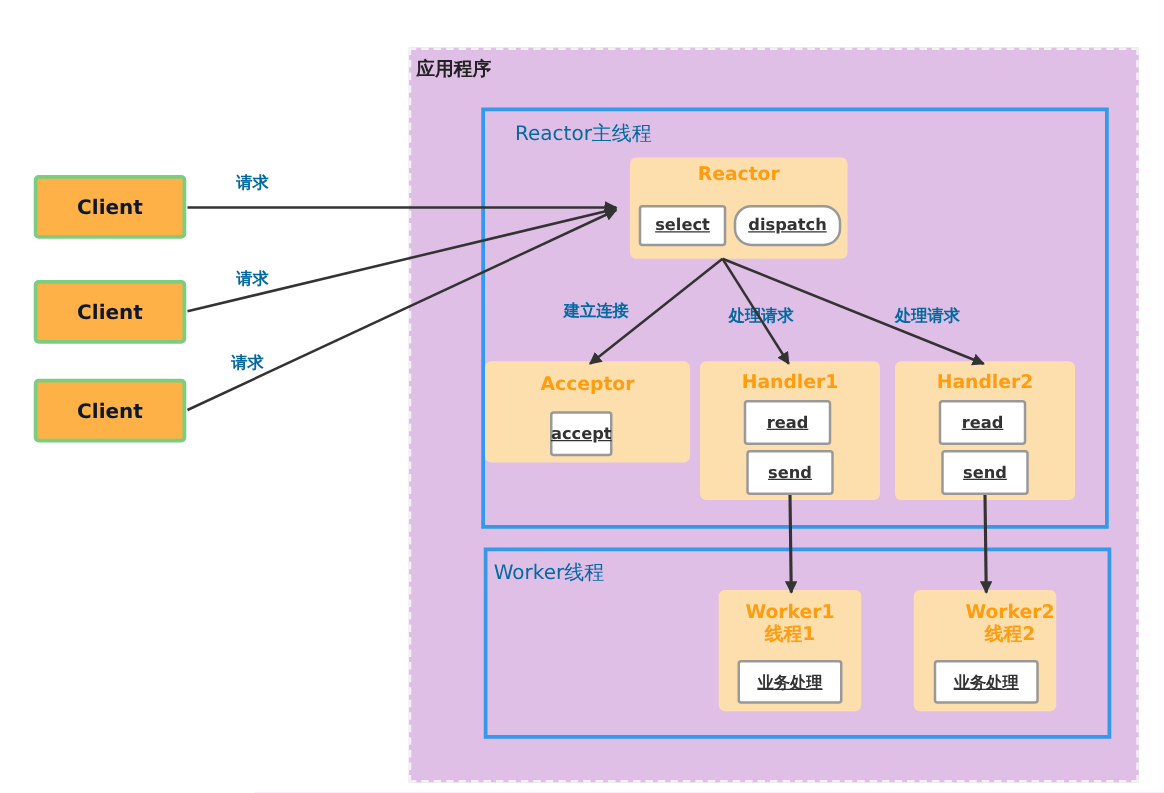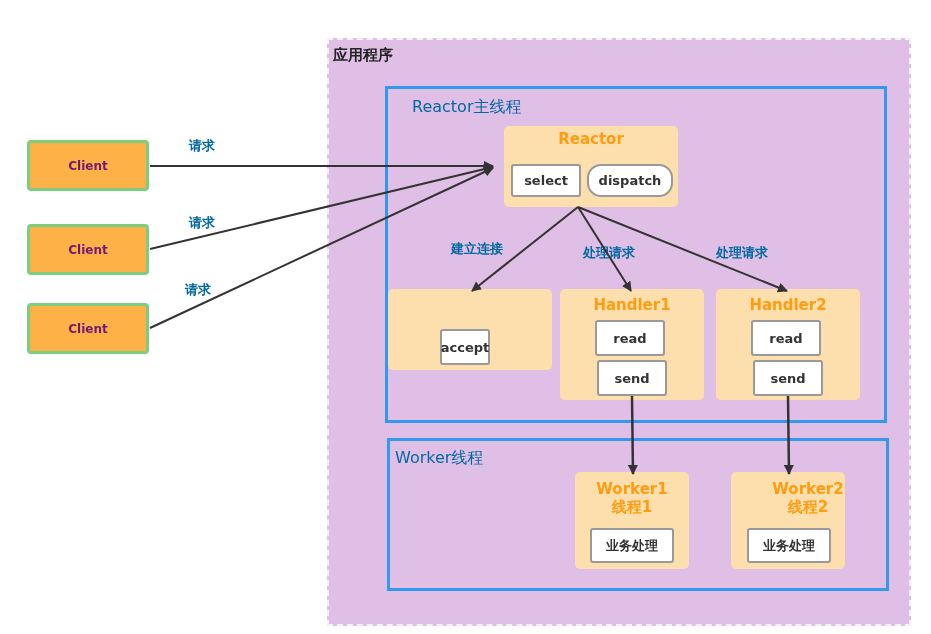--- a/index.html
+++ b/index.html
@@ -5,25 +5,25 @@
   html, body { margin:0; padding:0; background:#ffffff; }
   body { width:931px; height:634px; position:relative; overflow:hidden;
          font-family:"DejaVu Sans", "Liberation Sans", sans-serif; }
   .abs { position:absolute; box-sizing:border-box; }
   .app { left:327px; top:38px; width:584px; height:588px; background:#e0bfe6;
          border:2px dashed #f2f2f2; }
   .app-title { left:333px; top:46px; font-size:15px; font-weight:bold; color:#222; }
   .group { border:3px solid #3399ee; }
   .group-title { font-size:16px; font-weight:normal; color:#0369a1;text-align:center; }
   .client { width:122px; height:51px; background:#fdb147; border:3px solid #7ccd7f; border-radius:4px;
-            display:flex; align-items:center; justify-content:center; font-weight:bold; font-size:12px; color:#701a75; }
+            display:flex; align-items:center; justify-content:center; font-weight:bold; font-size:16px; color:#0f172a; }
   .comp { background:#fddfae; border-radius:5px; }
   .comp-title { width:100%; text-align:center; font-weight:bold; color:#ff9c10; font-size:15px; line-height:18px; }
   .op { background:#fff; border:2px solid #999; border-radius:3px; display:flex; align-items:center;
-        justify-content:center; font-size:13px; font-weight:bold; color:#333; }
+        justify-content:center; font-size:13px; font-weight:bold; color:#333;text-decoration:underline; }
   .lbl { font-size:13px; font-weight:bold; color:#0369a1; }
   svg.wires { position:absolute; left:0; top:0; }
 </style>
 </head>
 <body>
 
 <div class="abs app"></div>
 <div class="abs app-title">应用程序</div>
 
 <div class="abs group" style="left:385px; top:86px; width:502px; height:337px;"></div>
@@ -46,20 +46,21 @@
 <div class="abs lbl" style="left:189px; top:214px;">请求</div>
 <div class="abs lbl" style="left:185px; top:281px;">请求</div>
 
 <div class="abs comp" style="left:492px; top:126px; width:174px; height:81px;margin-left:12px;">
   <div class="comp-title" style="margin-top:4px;">Reactor</div>
   <div class="abs op" style="left:7px; top:38px; width:70px; height:33px;">select</div>
   <div class="abs op" style="left:83px; top:38px; width:86px; height:33px;border-radius:14px;">dispatch</div>
 </div>
 
 <div class="abs comp" style="left:388px; top:289px; width:164px; height:81px;">
+  <div class="comp-title" style="margin-top:9px;">Acceptor</div>
   <div class="abs op" style="left:52px; top:40px; width:50px; height:36px;">accept</div>
 </div>
 
 <div class="abs comp" style="left:560px; top:289px; width:144px; height:111px;">
   <div class="comp-title" style="margin-top:7px;">Handler1</div>
   <div class="abs op" style="left:35px; top:31px; width:70px; height:36px;">read</div>
   <div class="abs op" style="left:37px; top:71px; width:70px; height:36px;">send</div>
 </div>
 
 <div class="abs comp" style="left:716px; top:289px; width:144px; height:111px;">

